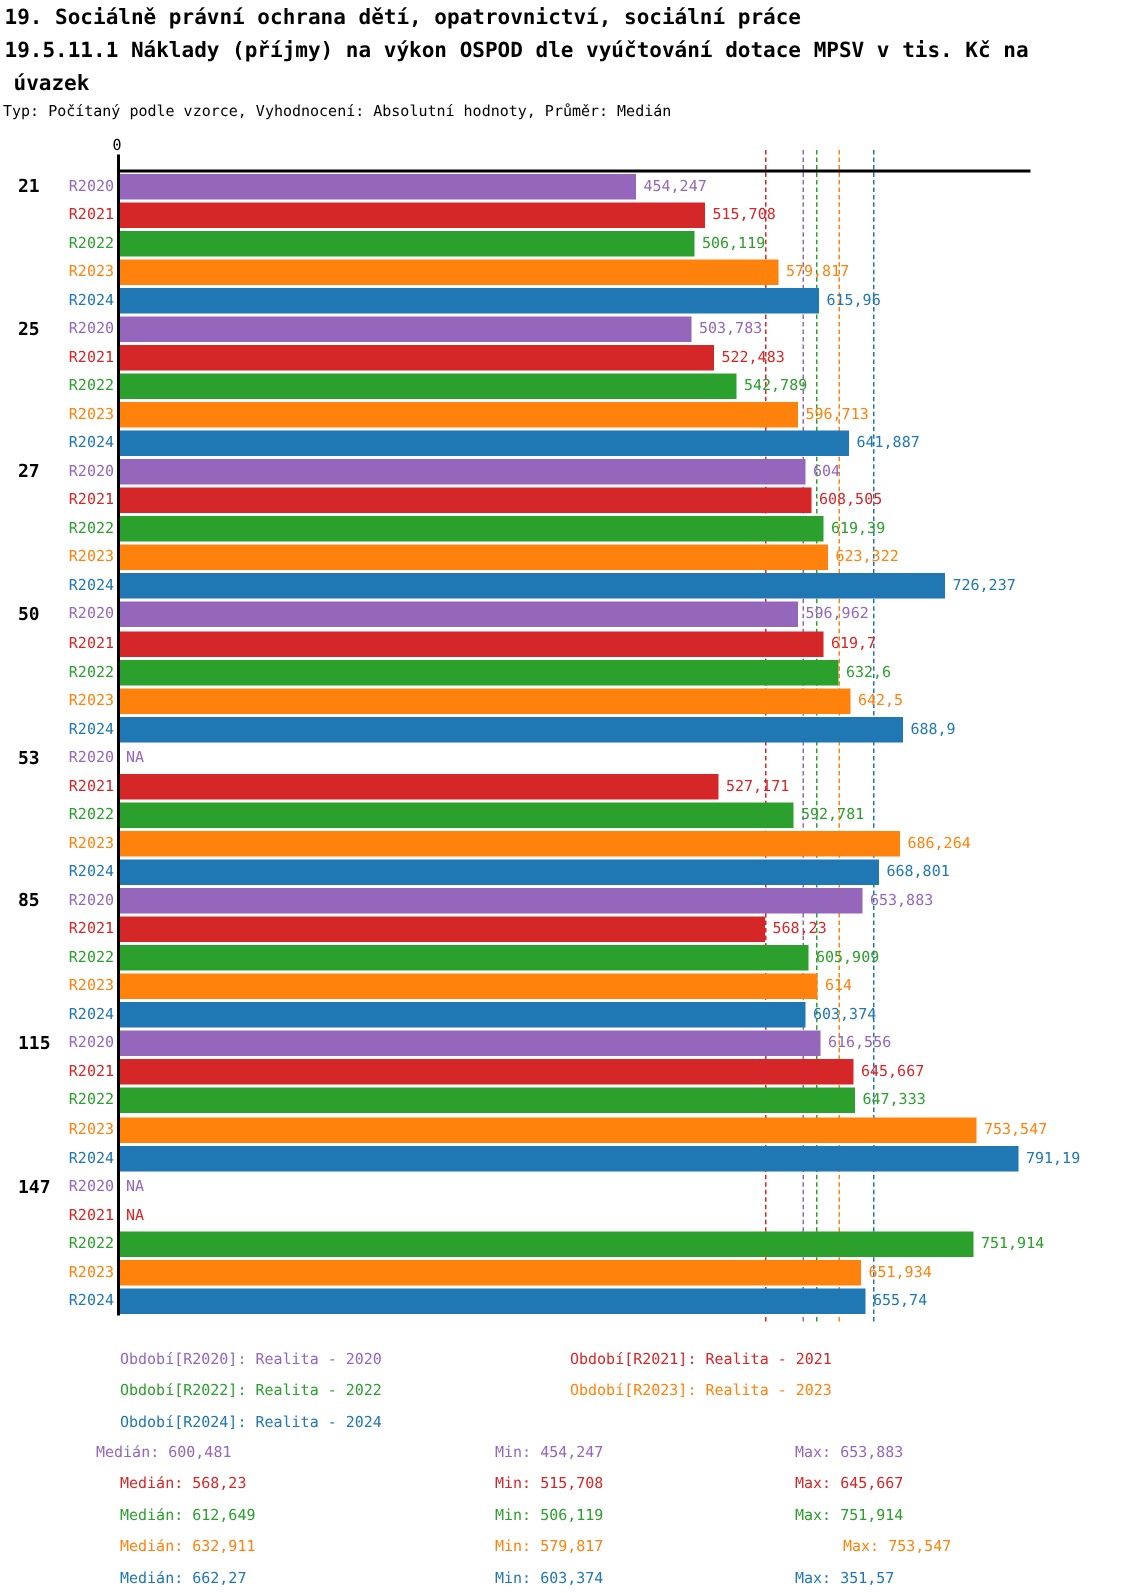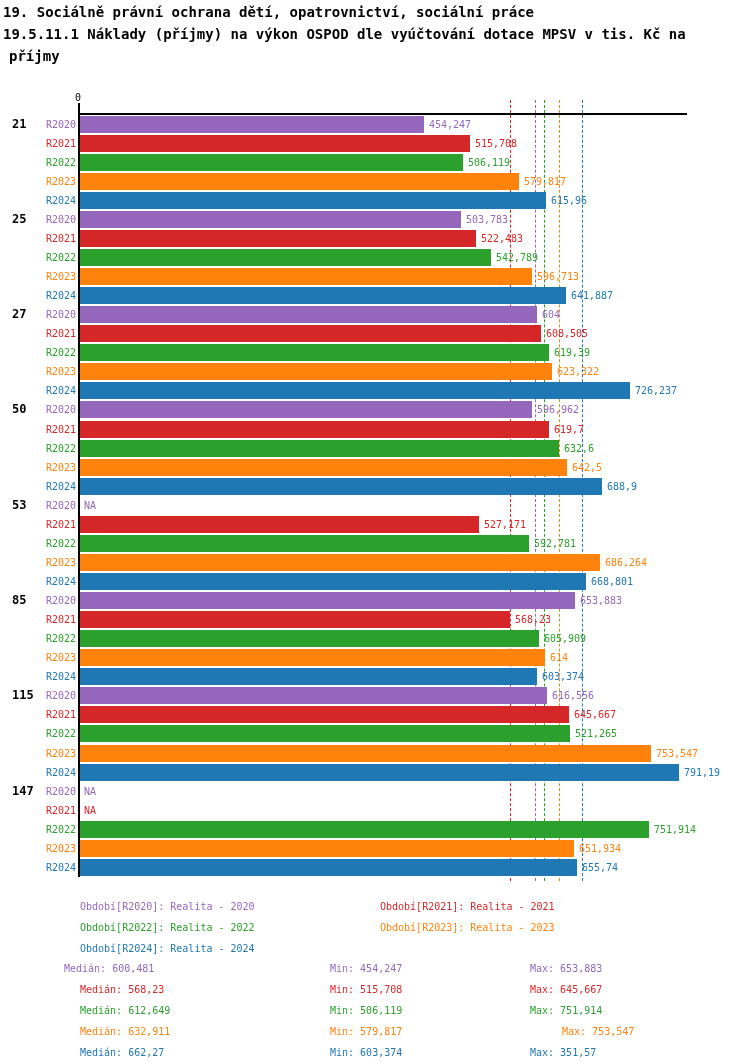--- a/index.html
+++ b/index.html
@@ -108,21 +108,22 @@
     white-space: pre;
   }
 </style>
 </head>
 <body>
 
 <div class="page">
 
   <div class="title t1">19. Sociálně právní ochrana dětí, opatrovnictví, sociální práce</div>
   <div class="title t2">19.5.11.1 Náklady (příjmy) na výkon OSPOD dle vyúčtování dotace MPSV v tis. Kč na</div>
-  <div class="title t3">příjmy</div>
+  <div class="title t3">úvazek</div>
+  <div class="subtitle">Typ: Počítaný podle vzorce, Vyhodnocení: Absolutní hodnoty, Průměr: Medián</div>
 
   <div class="chart">
     <div class="zero-label">0</div>
     <div class="axis-v"></div>
     <div class="axis-h"></div>
     <div id="ref-lines">
         <div class="ref-line" style="left: 534.7px; border-left-color: rgb(148, 103, 189);"></div>
         <div class="ref-line" style="left: 510.3px; border-left-color: rgb(214, 39, 40);"></div>
         <div class="ref-line" style="left: 543.9px; border-left-color: rgb(44, 160, 44);"></div>
         <div class="ref-line" style="left: 559.2px; border-left-color: rgb(255, 130, 13);"></div>
@@ -225,21 +226,21 @@
         <div class="value-label" style="top: 667.2px; color: rgb(31, 119, 180); left: 542px;">603,374</div>
         <div class="bar" style="left: 80px; top: 668.2px; width: 457px; background: rgb(31, 119, 180);"></div>
         <div class="group-label" style="top: 686.3px;">115</div>
         <div class="year-label" style="top: 686.3px; color: rgb(148, 103, 189);">R2020</div>
         <div class="value-label" style="top: 686.3px; color: rgb(148, 103, 189); left: 552px;">616,556</div>
         <div class="bar" style="left: 80px; top: 687.3px; width: 467px; background: rgb(148, 103, 189);"></div>
         <div class="year-label" style="top: 705.4px; color: rgb(214, 39, 40);">R2021</div>
         <div class="value-label" style="top: 705.4px; color: rgb(214, 39, 40); left: 574px;">645,667</div>
         <div class="bar" style="left: 80px; top: 706.4px; width: 489px; background: rgb(214, 39, 40);"></div>
         <div class="year-label" style="top: 724.4px; color: rgb(44, 160, 44);">R2022</div>
-        <div class="value-label" style="top: 724.4px; color: rgb(44, 160, 44); left: 575px;">521,265</div>
+        <div class="value-label" style="top: 724.4px; color: rgb(44, 160, 44); left: 575px;">647,333</div>
         <div class="bar" style="left: 80px; top: 725.4px; width: 490px; background: rgb(44, 160, 44);"></div>
         <div class="year-label" style="top: 743.5px; color: rgb(255, 130, 13);">R2023</div>
         <div class="value-label" style="top: 743.5px; color: rgb(255, 130, 13); left: 656px;">753,547</div>
         <div class="bar" style="left: 80px; top: 744.5px; width: 571px; background: rgb(255, 130, 13);"></div>
         <div class="year-label" style="top: 762.5px; color: rgb(31, 119, 180);">R2024</div>
         <div class="value-label" style="top: 762.5px; color: rgb(31, 119, 180); left: 684px;">791,19</div>
         <div class="bar" style="left: 80px; top: 763.5px; width: 599px; background: rgb(31, 119, 180);"></div>
         <div class="group-label" style="top: 781.6px;">147</div>
         <div class="year-label" style="top: 781.6px; color: rgb(148, 103, 189);">R2020</div>
         <div class="value-label" style="top: 781.6px; color: rgb(148, 103, 189); left: 84px;">NA</div>

